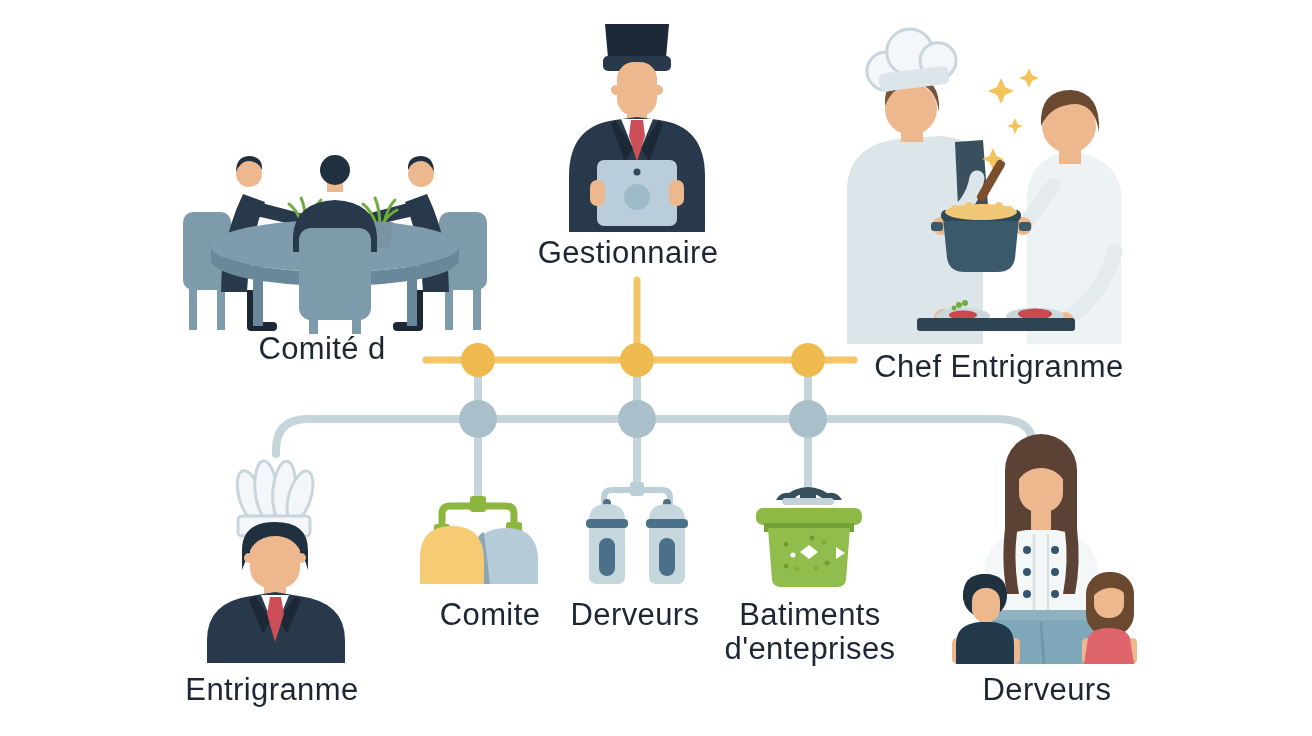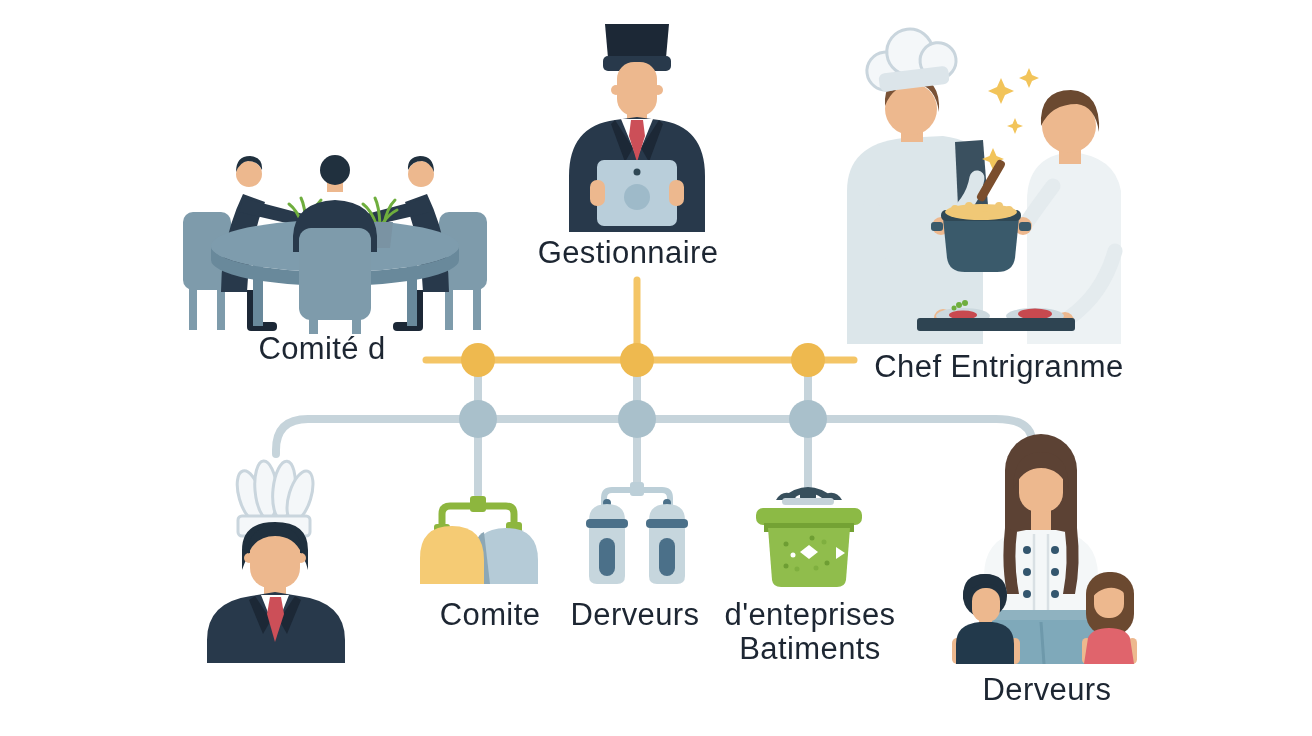--- a/index.html
+++ b/index.html
@@ -325,18 +325,19 @@
       <path class="dress" d="M154 240 L158 214 Q162 204 179 204 Q196 204 200 214 L204 240 Z"></path>
     </g>
   </svg>
 
   <div class="label" style="left:322px;top:332px">Comité d</div>
   <div class="label" style="left:628px;top:236px">Gestionnaire</div>
   <div class="label" style="left:999px;top:350px">Chef Entrigranme</div>
   <div class="label" style="left:490px;top:598px">Comite</div>
   <div class="label" style="left:635px;top:598px">Derveurs</div>
   <div class="label" style="left:810px;top:598px">
+    <span>Batiments</span>
     <span>d'enteprises</span>
-    <span>Batiments</span>
   </div>
+  <div class="label" style="left:272px;top:673px">Entrigranme</div>
   <div class="label" style="left:1047px;top:673px">Derveurs</div>
 
 </div>
 
 </body></html>

